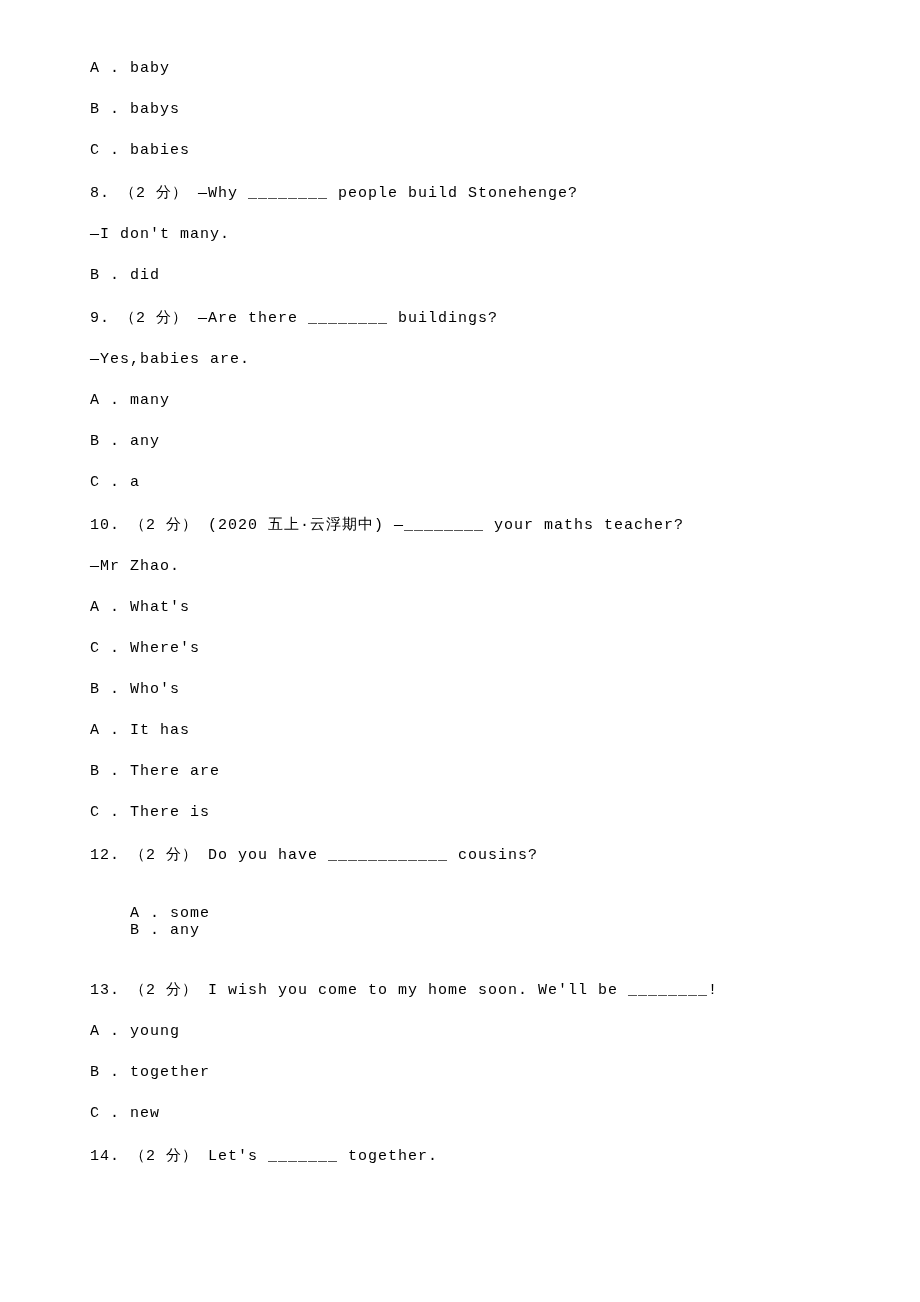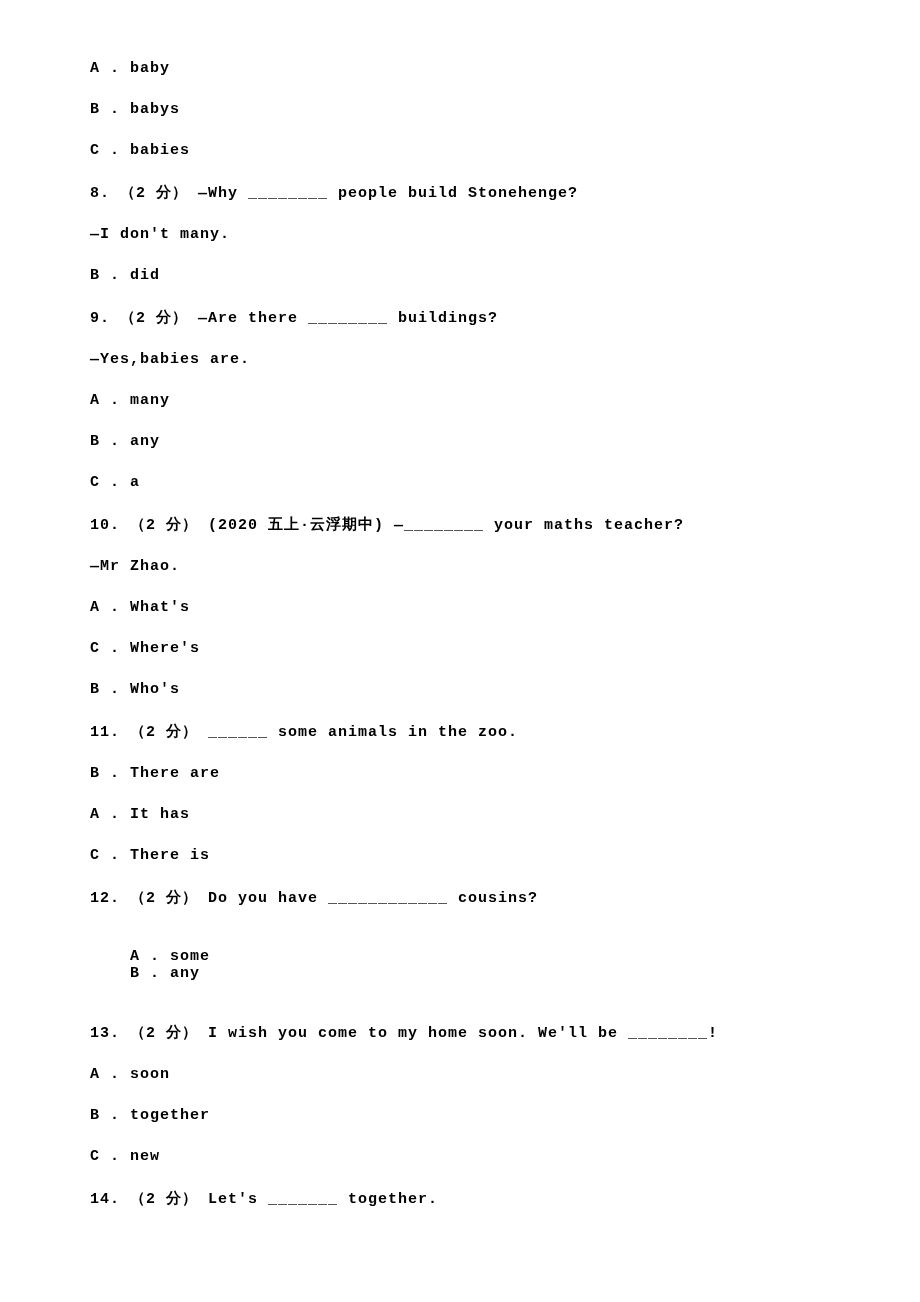--- a/index.html
+++ b/index.html
@@ -13,21 +13,20 @@
   }
   .page {
     padding: 60px 90px 40px 90px;
     box-sizing: border-box;
     width: 920px;
   }
   .line {
     margin-bottom: 24px;
     letter-spacing: 1px;
     white-space: pre-wrap;
-    font-weight: bold;
   }
   .inline-opts .opt {
     display: inline-block;
     margin-right: 48px;
   }
 </style>
 </head>
 <body>
 
 <div class="page">
@@ -45,31 +44,30 @@
   <div class="line">A . many</div>
   <div class="line">B . any</div>
   <div class="line">C . a</div>
 
   <div class="line">10. （2 分） (2020 五上·云浮期中) —________ your maths teacher?</div>
   <div class="line">—Mr Zhao.</div>
   <div class="line">A . What's</div>
   <div class="line">C . Where's</div>
   <div class="line">B . Who's</div>
 
-  <div class="line">11. （2 分） ______ some animals in the zoo.</div>
+  <div class="line">A . It has</div>
   <div class="line">B . There are</div>
-  <div class="line">A . It has</div>
   <div class="line">C . There is</div>
 
   <div class="line">12. （2 分） Do you have ____________ cousins?</div>
   <div class="line inline-opts">
     <span class="opt">A . some</span>
     <span class="opt">B . any</span>
   </div>
 
   <div class="line">13. （2 分） I wish you come to my home soon. We'll be ________!</div>
-  <div class="line">A . soon</div>
+  <div class="line">A . young</div>
   <div class="line">B . together</div>
   <div class="line">C . new</div>
 
   <div class="line">14. （2 分） Let's _______ together.</div>
 
 </div>
 
 </body></html>

